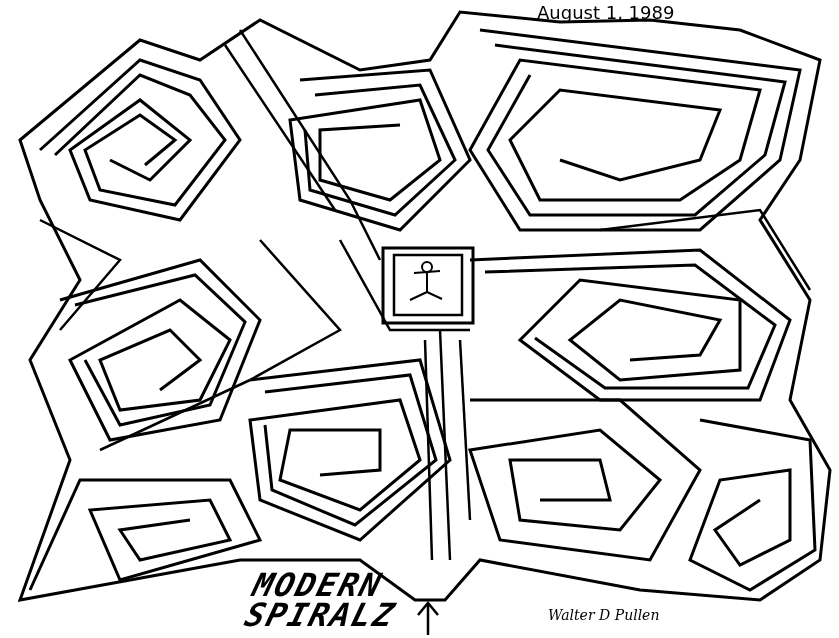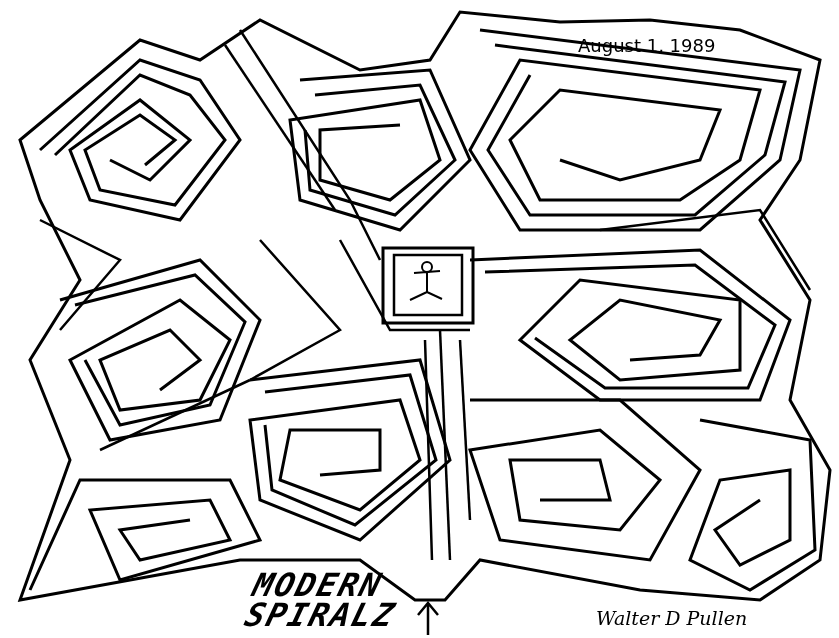--- a/index.html
+++ b/index.html
@@ -1,20 +1,20 @@
 <!DOCTYPE html>
 <html><head>
 <meta charset="utf-8">
 <style>
   html,body{margin:0;padding:0;background:#fff;}
   body{width:839px;height:638px;position:relative;overflow:hidden;font-family:"DejaVu Sans",sans-serif;}
   #maze{position:absolute;left:0;top:0;}
-  .date{position:absolute;left:578px;top:2px;font-size:18px;color:#000;font-family:"DejaVu Sans",sans-serif;margin-top:33px;}
+  .date{position:absolute;left:537px;top:2px;font-size:18px;color:#000;font-family:"DejaVu Sans",sans-serif;}
   .title{position:absolute;left:250px;top:570px;font-size:32px;line-height:30px;font-style:italic;font-weight:bold;color:#000;letter-spacing:2px;font-family:"DejaVu Sans Mono",monospace;transform:skewX(-15deg);}
-  .sig{position:absolute;left:548px;top:607px;font-size:19px;font-style:italic;font-family:"DejaVu Serif",serif;color:#000;margin-left:48px;}
+  .sig{position:absolute;left:548px;top:607px;font-size:14px;font-style:italic;font-family:"DejaVu Serif",serif;color:#000;}
 </style>
 </head>
 <body>
 
 <svg id="maze" width="839" height="638" viewBox="0 0 839 638">
   <g fill="none" stroke="#000" stroke-width="3" stroke-linejoin="miter">
 
     <path d="M20,140 L140,40 L200,60 L260,20 L360,70 L430,60 L460,12 L560,22 L650,20 L740,30 L820,60 L800,160 L760,220 L810,300 L790,400 L830,470 L820,560 L760,600 L640,590 L480,560 L445,600 L415,600 L360,560 L240,560 L20,600 L70,460 L30,360 L80,280 L40,200 Z"></path>
 
     <g>

